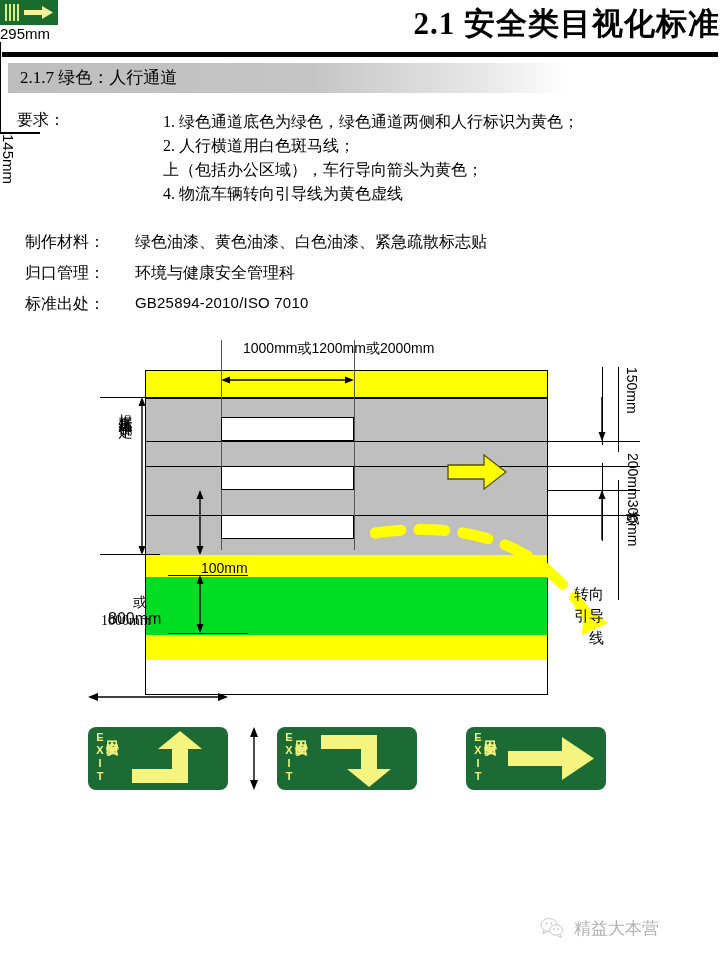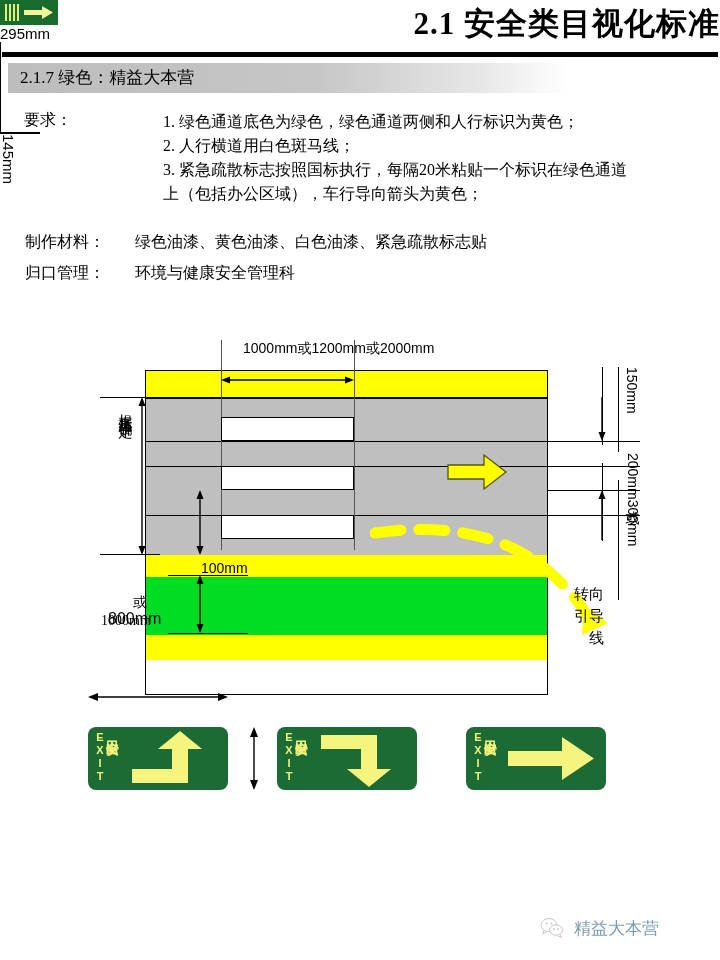--- a/index.html
+++ b/index.html
@@ -54,21 +54,21 @@
     left: 20px; top: 66px;
     font-size: 17px;
     font-weight: normal;
     font-family: "Liberation Serif", "DejaVu Serif", serif;
     white-space: nowrap;
   }
 
   
   .req-label {
     position: absolute;
-    left: 24px; top: 110px;
+    left: 17px; top: 110px;
     font-size: 16px;
     white-space: nowrap;
   }
   .req-list {
     position: absolute;
     left: 135px; top: 110px;
     width: 520px;
     font-size: 16px;
   }
   .req-list .line {
@@ -235,51 +235,55 @@
   
   .footer {
     position: absolute;
     left: 540px; top: 908px;
     width: 180px; height: 40px;
     display: flex; align-items: center; gap: 8px;
     opacity: .55;
   }
   .footer-label {
     font-size: 17px;
-    color: #0c4a6e;
+    color: #737373;
     font-family: "Liberation Sans", sans-serif;
     white-space: nowrap;
   }
 </style>
 </head>
 <body>
 
 <div class="page">
 
   <div class="title">2.1 安全类目视化标准</div>
   <div class="title-rule"></div>
 
   <div class="section-bar"></div>
-  <div class="section-bar-label">2.1.7 绿色：精益大本营</div>
+  <div class="section-bar-label">2.1.7 绿色：人行通道</div>
 
   <div class="req-label">要求：</div>
   <div class="req-list">
     <div class="line">1. 绿色通道底色为绿色，绿色通道两侧和人行标识为黄色；</div>
     <div class="line">2. 人行横道用白色斑马线；</div>
-    <div class="line">3. 紧急疏散标志按照国标执行，每隔20米粘贴一个标识在绿色通道</div>
     <div class="line">上（包括办公区域），车行导向箭头为黄色；</div>
+    <div class="line">4. 物流车辆转向引导线为黄色虚线</div>
   </div>
 
   <div class="meta-row r2">
     <span class="meta-key">归口管理：</span>
     <span class="meta-val">环境与健康安全管理科</span>
   </div>
   <div class="meta-row r1">
     <span class="meta-key">制作材料：</span>
     <span class="meta-val">绿色油漆、黄色油漆、白色油漆、紧急疏散标志贴</span>
+  </div>
+  <div class="meta-row r3">
+    <span class="meta-key">标准出处：</span>
+    <span class="meta-val mono">GB25894-2010/ISO 7010</span>
   </div>
 
   <div class="diagram">
 
     <div class="dg road-box"></div>
     <div class="dg band-yellow-top"></div>
     <div class="dg gray-road"></div>
     <div class="dg band-yellow-mid"></div>
     <div class="dg green-walk"></div>
     <div class="dg band-yellow-bot"></div>

